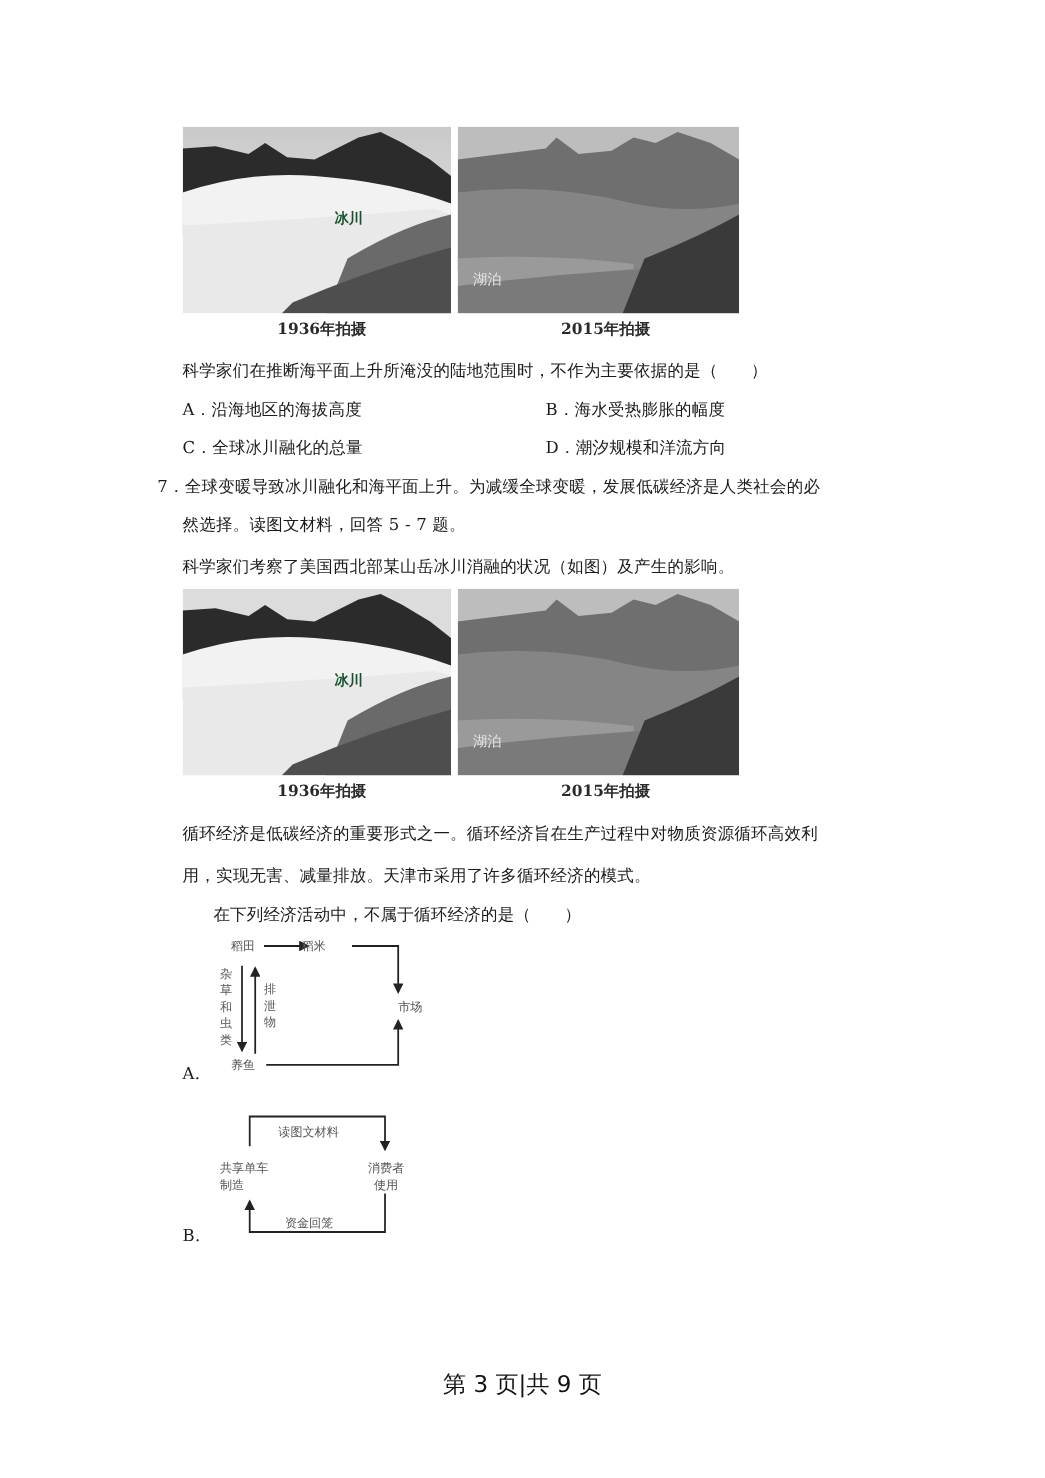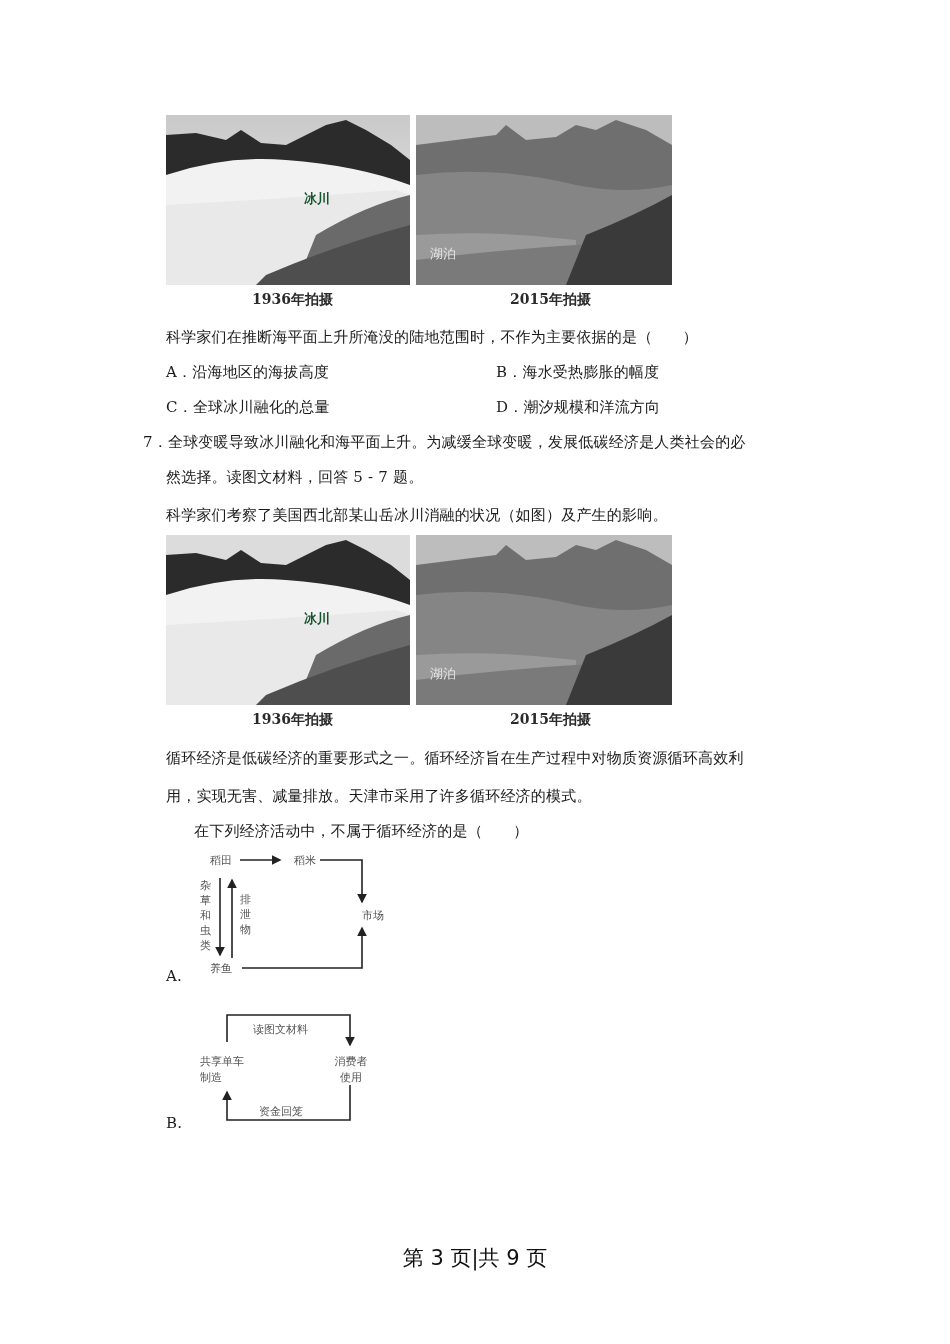--- a/index.html
+++ b/index.html
@@ -136,21 +136,21 @@
 
     <polyline points="130,10 172,10 172,52" fill="none" stroke="#222" stroke-width="1.6" marker-end="url(#ah)"></polyline>
 
     <polyline points="52,118 172,118 172,78" fill="none" stroke="#222" stroke-width="1.6" marker-end="url(#ah)"></polyline>
 
     <line x1="30" y1="28" x2="30" y2="105" stroke="#222" stroke-width="1.6" marker-end="url(#ah)"></line>
 
     <line x1="42" y1="108" x2="42" y2="30" stroke="#222" stroke-width="1.6" marker-end="url(#ah)"></line>
   </svg>
   <span class="abs" style="left:20px;top:3px;font-size:11px;color:#555;">稻田</span>
-  <span class="abs" style="left:104px;top:3px;font-size:11px;color:#555;">稻米</span>
+  <span class="abs" style="left:84px;top:3px;font-size:11px;color:#555;">稻米</span>
   <span class="abs" style="left:172px;top:58px;font-size:11px;color:#555;">市场</span>
   <span class="abs" style="left:20px;top:111px;font-size:11px;color:#555;">养鱼</span>
   <div class="abs" style="left:10px;top:28px;font-size:11px;line-height:15px;color:#555;width:12px;">
     <div>杂</div>
       <div>草</div>
       <div>和</div>
       <div>虫</div>
       <div>类</div>
   </div>
   <div class="abs" style="left:50px;top:42px;font-size:11px;line-height:15px;color:#555;width:12px;">

